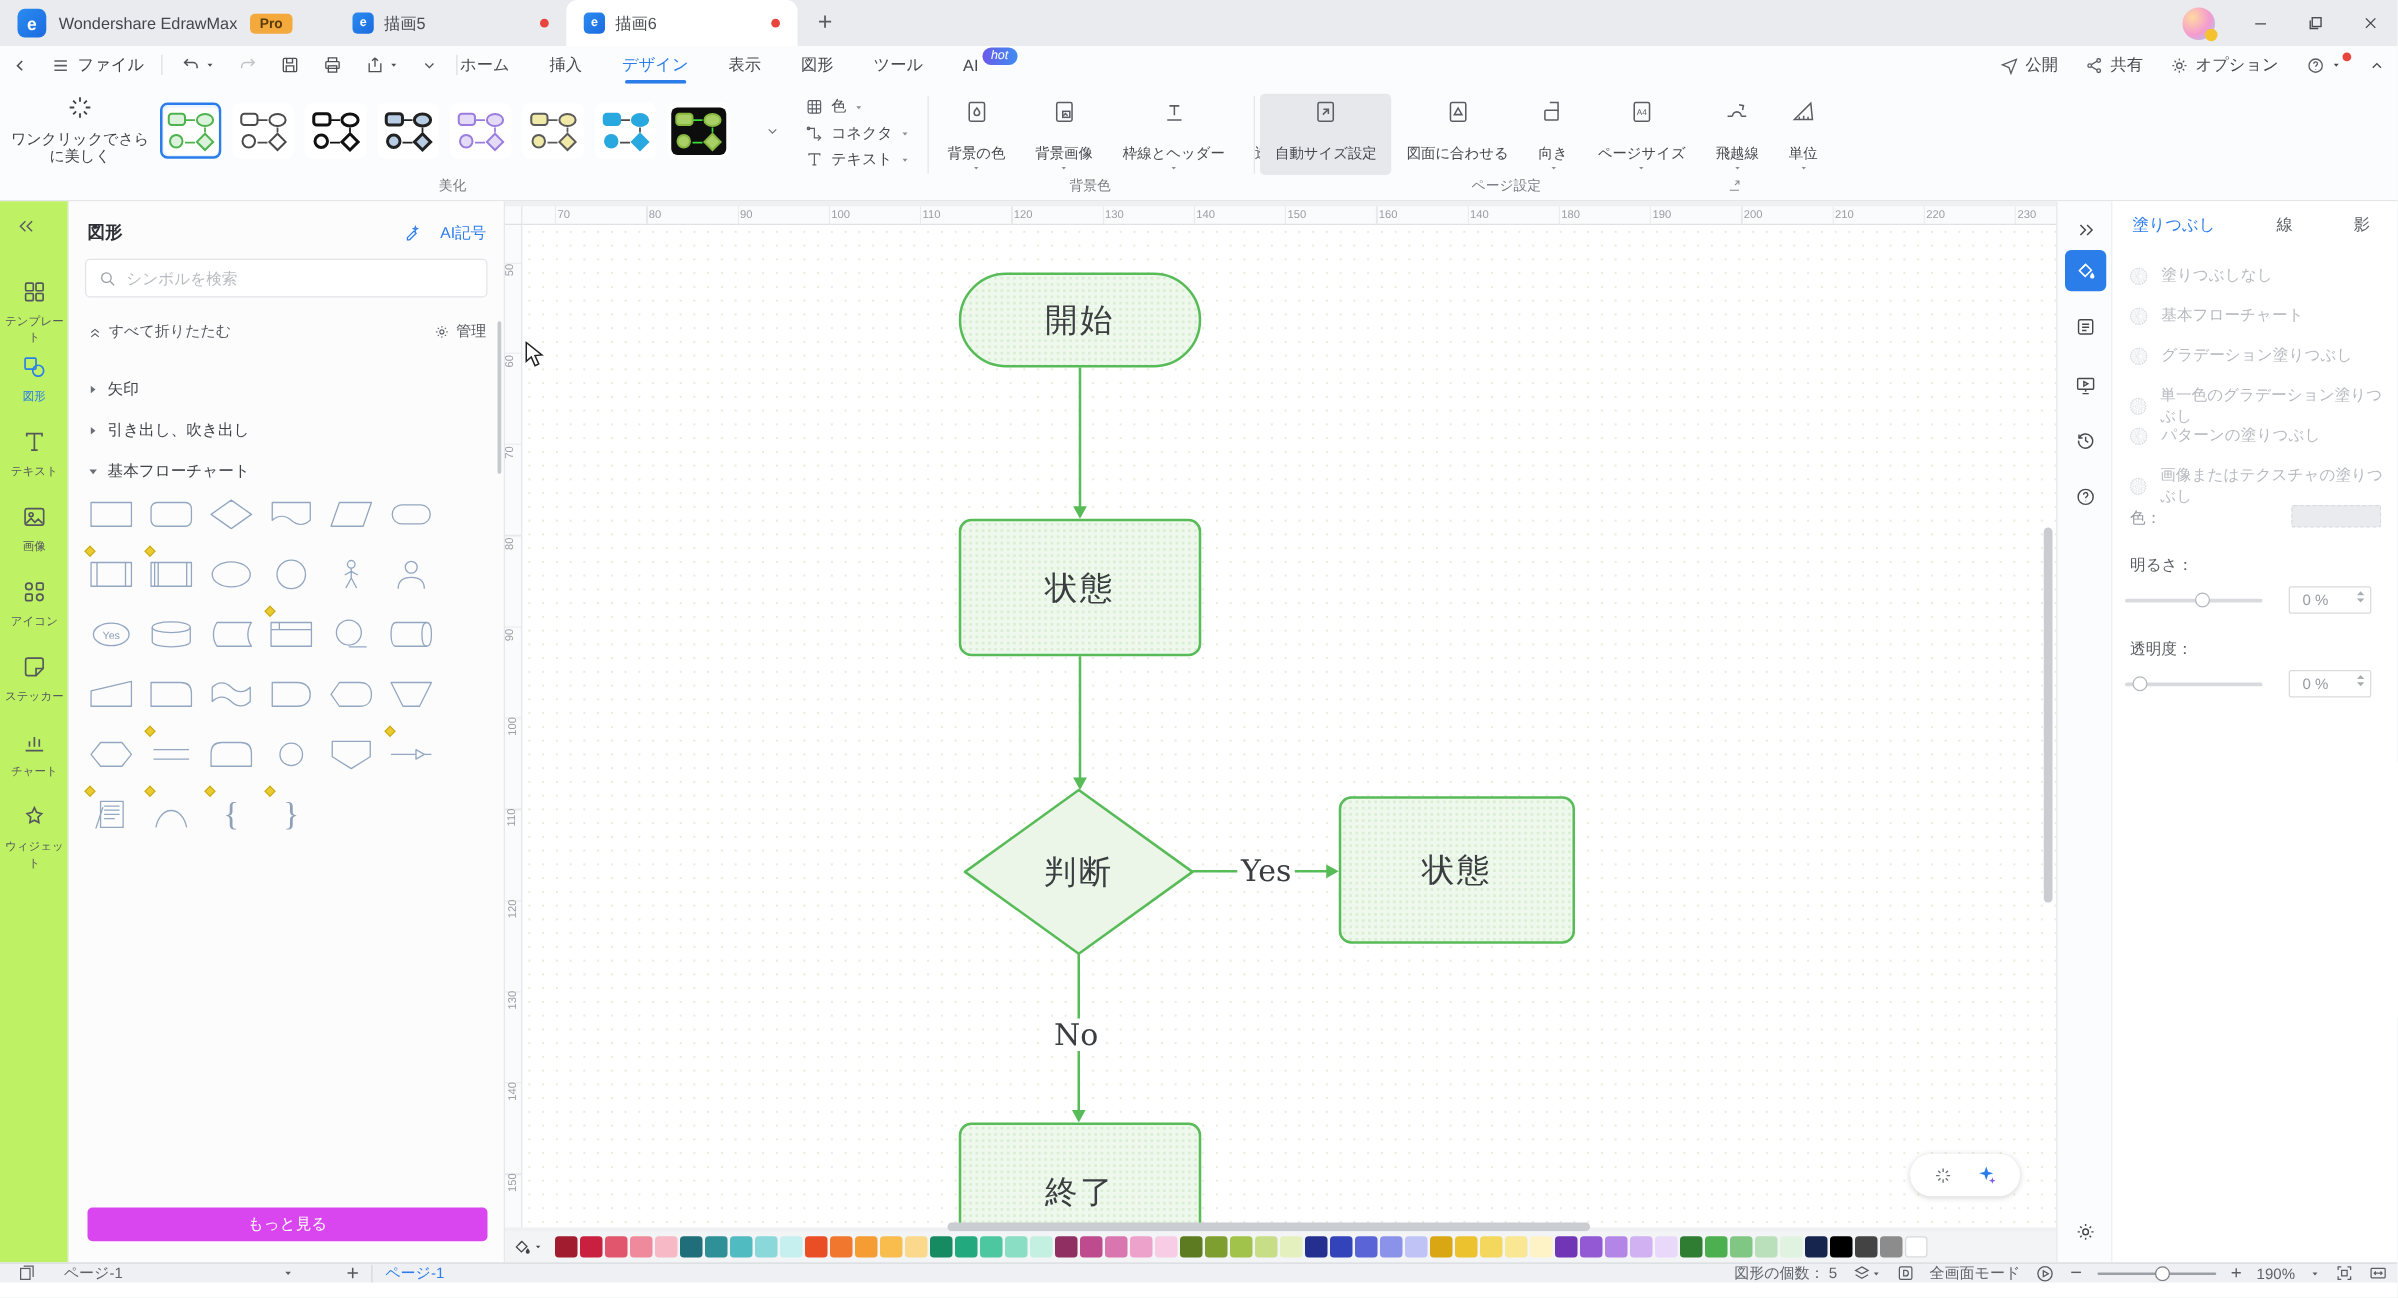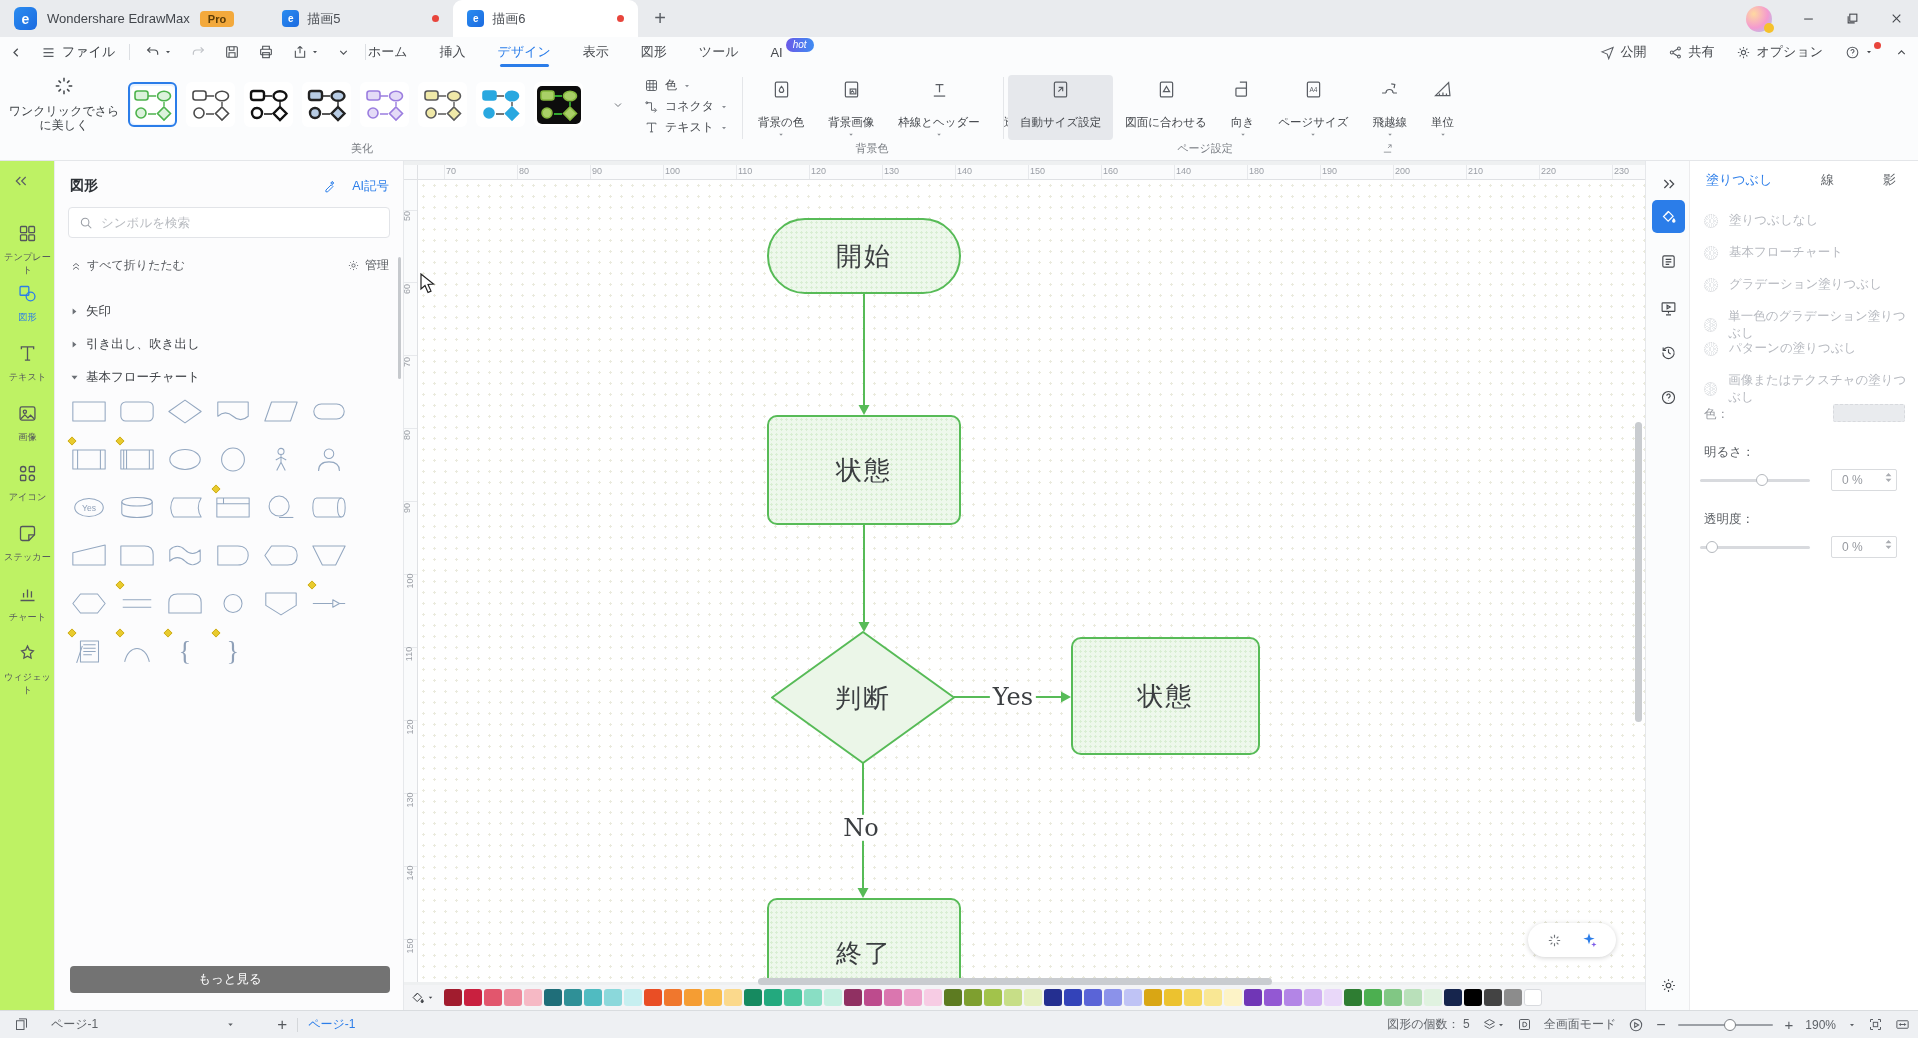--- a/index.html
+++ b/index.html
@@ -76,21 +76,21 @@
   #sp-search { position:absolute; left:13px; top:46px; width:322px; height:31px; border:1px solid #e2e4e8; border-radius:4px; background:#fff; display:flex; align-items:center; padding:0 10px; gap:8px; }
   #sp-search input { border:none; outline:none; font-size:12.5px; color:#3c4043; width:100%; background:transparent; font-family:inherit; }
   #sp-search input::placeholder { color:#b9bcc1; }
   #sp-collapse-row { position:absolute; left:15px; right:14px; top:96px; display:flex; justify-content:space-between; color:#55585d; font-size:12px; }
   .sp-link { display:flex; align-items:center; gap:5px;text-align:center; }
   .sp-section { position:absolute; left:15px; display:flex; align-items:center; gap:7px; font-size:12.5px; color:#3f4247; }
   #shape-grid { position:absolute; left:10px; top:228px; width:330px; }
   .shape-cell { position:absolute; width:44px; height:44px; display:flex; align-items:center; justify-content:center; border-radius:4px; }
   .shape-cell .badge { position:absolute; left:1px; top:0px; width:8px; height:8px; background:#e9cb2d; border:1px solid #c9a818; transform:rotate(45deg) scale(0.8); }
   #sp-scroll { position:absolute; right:2px; top:96px; width:3px; height:122px; background:#c6c9cd; border-radius:2px; }
-  #more-btn { position:absolute; left:15px; bottom:17px; width:320px; height:27px; background:#737373; color:#fff; font-size:12.5px; border:none; border-radius:4px; display:flex; align-items:center; justify-content:center; }
+  #more-btn { position:absolute; left:15px; bottom:17px; width:320px; height:27px; background:#d946ef; color:#fff; font-size:12.5px; border:none; border-radius:4px; display:flex; align-items:center; justify-content:center; }
 
   
   #canvas-wrap { position:absolute; left:404px; top:0; width:1241px; height:849px; background:#eef0f1; }
   #hruler { position:absolute; left:14px; top:4px; right:0; height:15px; background:#fafbfc; border-bottom:1px solid #dfe1e4; overflow:hidden;
     background-image:repeating-linear-gradient(90deg,#e7e9ec 0 1px,transparent 1px 73px); background-position:26px 0; }
   .htick { position:absolute; top:1px; font-size:9px; color:#9a9ea5; transform:translateX(2px); }
   #vruler { position:absolute; left:0; top:19px; bottom:28px; width:14px; background:#fafbfc; border-right:1px solid #dfe1e4; overflow:hidden;
     background-image:repeating-linear-gradient(0deg,#e7e9ec 0 1px,transparent 1px 73px); background-position:0 31px; }
   .vtick { position:absolute; left:-2px; font-size:9px; color:#9a9ea5; transform:rotate(-90deg); }
   #rcorner { position:absolute; left:0; top:4px; width:14px; height:15px; background:#fafbfc; border-right:1px solid #dfe1e4; border-bottom:1px solid #dfe1e4; }
@@ -123,21 +123,21 @@
   .fp-label { position:absolute; left:14px; font-size:12.5px; color:#979aa0; }
   .fp-label.en { color:#595d62; }
   #color-swatch-dis { position:absolute; left:143px; top:243px; width:72px; height:18px; background:#e9ebee; border:1px dashed #d8dade; border-radius:2px; }
   .fp-slider { position:absolute; left:10px; width:110px; height:14px; }
   .fp-slider .track { position:absolute; left:0; right:0; top:6px; height:2.5px; background:#d8dade; border-radius:2px; }
   .fp-slider .thumb { position:absolute; top:1px; width:12px; height:12px; background:#fff; border:1.5px solid #b4b8bd; border-radius:50%; }
   .spinbox { position:absolute; left:141px; width:66px; height:22px; border:1px solid #d9dbde; border-radius:2px; background:#fff; font-size:12px; color:#979aa0; display:flex; align-items:center; padding-left:10px; }
   .spinbox .arrows { position:absolute; right:4px; top:2px; display:flex; flex-direction:column; gap:1px; color:#a9acb1; }
 
   
-  #statusbar { position:absolute; left:0; top:1010px; width:1918px; height:28px; background:#eef0f3; border-top:1px solid #d9dcdf; display:flex; align-items:center; font-size:12px; color:#5f6368; }
+  #statusbar { position:absolute; left:0; top:1010px; width:1918px; height:16px; background:#eef0f3; border-top:1px solid #d9dcdf; display:flex; align-items:center; font-size:12px; color:#5f6368; }
   .sb-sep { width:1px; height:14px; background:#d4d7da; margin:0 10px; }
   #sb-right { position:absolute; right:8px; display:flex; align-items:center; gap:12px; height:28px; }
   #sb-zoom-slider { width:95px; height:12px; position:relative; }
   #sb-zoom-slider .track { position:absolute; left:0; right:0; top:5px; height:2.5px; background:#9ca0a6; border-radius:2px; }
   #sb-zoom-slider .thumb { position:absolute; left:46px; top:0; width:12px; height:12px; border-radius:50%; background:#fff; border:1.5px solid #7e8287; }
 </style>
 </head>
 <body>
 
 <div id="titlebar">

